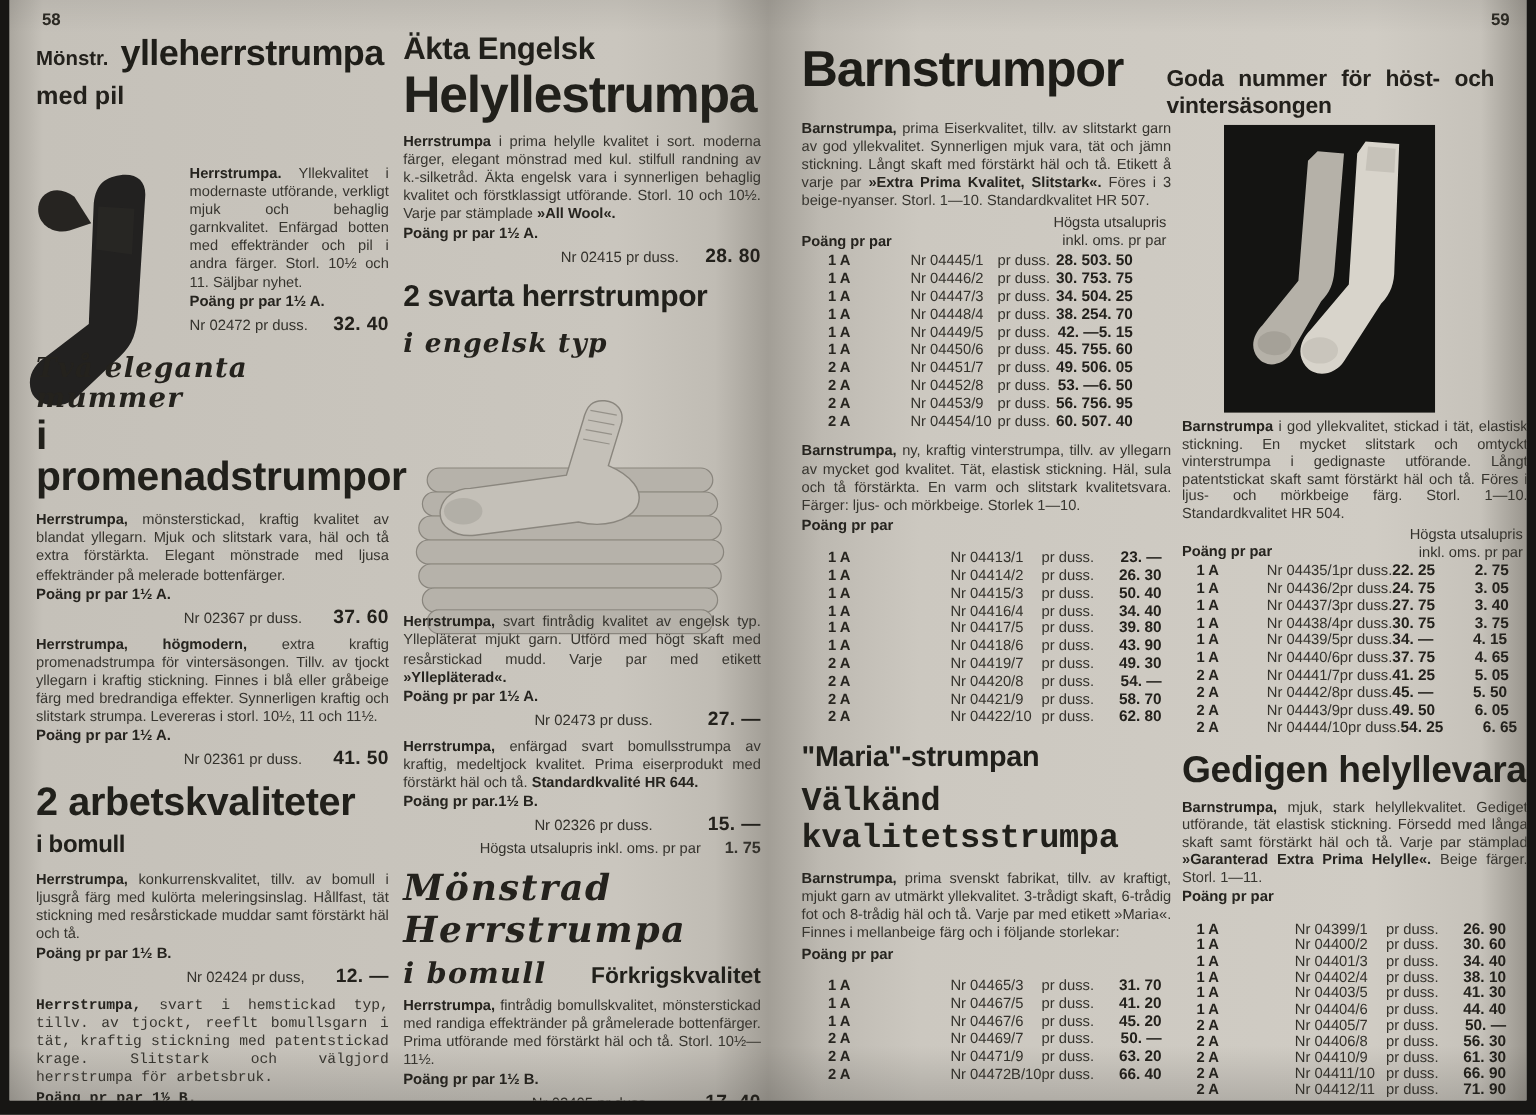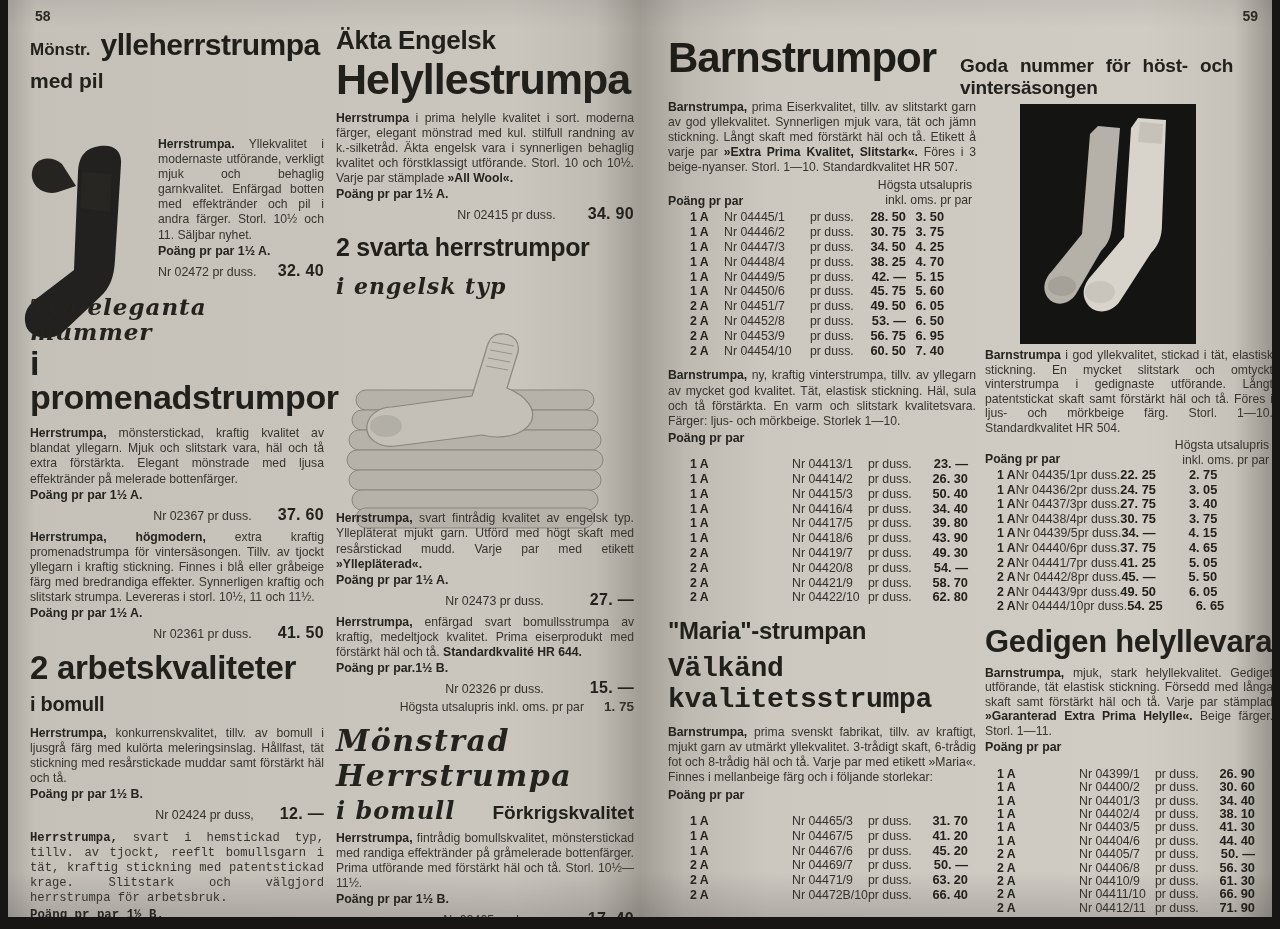--- a/index.html
+++ b/index.html
@@ -51,39 +51,39 @@
   .headD2{font-size:43px;line-height:1.0;letter-spacing:-1px;margin-top:3px;}
   .headE{font-size:25px;line-height:1.05;margin-top:11px;}
   .scriptE{font-size:22px;margin-top:13px;}
   .img-spacer{height:212px;}
   .scriptF{font-size:30px;margin-top:9px;letter-spacing:1.5px;}
   .lineF{display:flex;justify-content:space-between;align-items:baseline;margin-top:3px;}
   .scriptFsub{font-size:24px;}
   .headF{font-size:19px;letter-spacing:0;}
 
   
-  .right-header{position:absolute;left:660px;top:34px;width:600px;display:flex;align-items:baseline;gap:24px;}
+  .right-header{position:absolute;left:660px;top:34px;width:600px;display:flex;align-items:baseline;gap:36px;}
   .rh-title{font-weight:bold;font-size:42px;letter-spacing:-1px;color:#1e1d18;}
   .rh-sub{font-weight:bold;font-size:19px;color:#23211c;word-spacing:7px;letter-spacing:-0.2px;}
 
   #colC{position:absolute;left:660px;top:100px;width:308px;}
   #colD{position:absolute;left:977px;top:348px;width:288px;}
   #colD .body{line-height:14.5px;}
 
   .hdrblock{position:relative;margin-top:3px;height:30px;font-size:12.2px;}
   .hdr-right{position:absolute;right:4px;top:0;text-align:right;line-height:14.5px;}
   .hdr-left{position:absolute;left:0;bottom:0;font-weight:bold;color:#26241f;}
   .ptshdr{font-weight:bold;font-size:12.4px;margin-top:2px;color:#26241f;}
 
   
   .tbl{font-size:12.3px;margin-top:2px;}
   .trow{display:flex;align-items:baseline;white-space:nowrap;}
   .trow span{display:inline-block;}
   .pts{font-weight:bold;padding-left:22px;width:34px;box-sizing:content-box;color:#26241f;}
-  .nr{width:86px;}
+  .nr{width:86px;margin-left:40px;}
   .duss{width:48px;}
   .prc{width:48px;text-align:right;font-weight:bold;font-size:12.8px;color:#23211c;}
   .rt{display:none;}
   .has-retail .rt{display:inline-block;flex:1;text-align:right;font-weight:bold;font-size:12.8px;padding-right:32px;color:#23211c;}
   .no-retail .nr{margin-left:auto;width:76px;}
   .no-retail .trow{padding-right:8px;}
   .no-retail .duss{width:50px;}
   .no-retail .prc{width:50px;}
   .rh148 .trow{height:14.8px;line-height:14.8px;}
   .rh146 .trow{height:14.6px;line-height:14.6px;}
@@ -211,23 +211,23 @@
     </div>
   </div>
 
   <div id="colB">
     <div class="hbold headD1">Äkta Engelsk</div>
     <div class="hbold headD2">Helyllestrumpa</div>
 
     <div class="mt10">
       <p class="body"><b>Herrstrumpa</b> <span>i prima helylle kvalitet i sort. moderna färger, elegant mönstrad med kul. stilfull randning av k.-silketråd. Äkta engelsk vara i synnerligen behaglig kvalitet och förstklassigt utförande. Storl. 10 och 10½. Varje par stämplade</span> <b>»All Wool«.</b></p>
       <p class="points">Poäng pr par 1½ A.</p>
-      <div class="priceline" style="gap:32px;">
+      <div class="priceline" style="gap:22px;">
         <span>Nr 02415 pr duss.</span>
-        <span class="price">34. 90</span>
+        <span class="price">28. 80</span>
       </div>
     </div>
 
     <div class="hbold headE">2 svarta herrstrumpor</div>
     <div class="script scriptE">i engelsk typ</div>
 
     <div class="img-spacer"></div>
 
     <div>
       <p class="body"><b>Herrstrumpa,</b> <span>svart fintrådig kvalitet av engelsk typ. Yllepläterat mjukt garn. Utförd med högt skaft med resårstickad mudd. Varje par med etikett</span> <b>»Yllepläterad«.</b></p>

